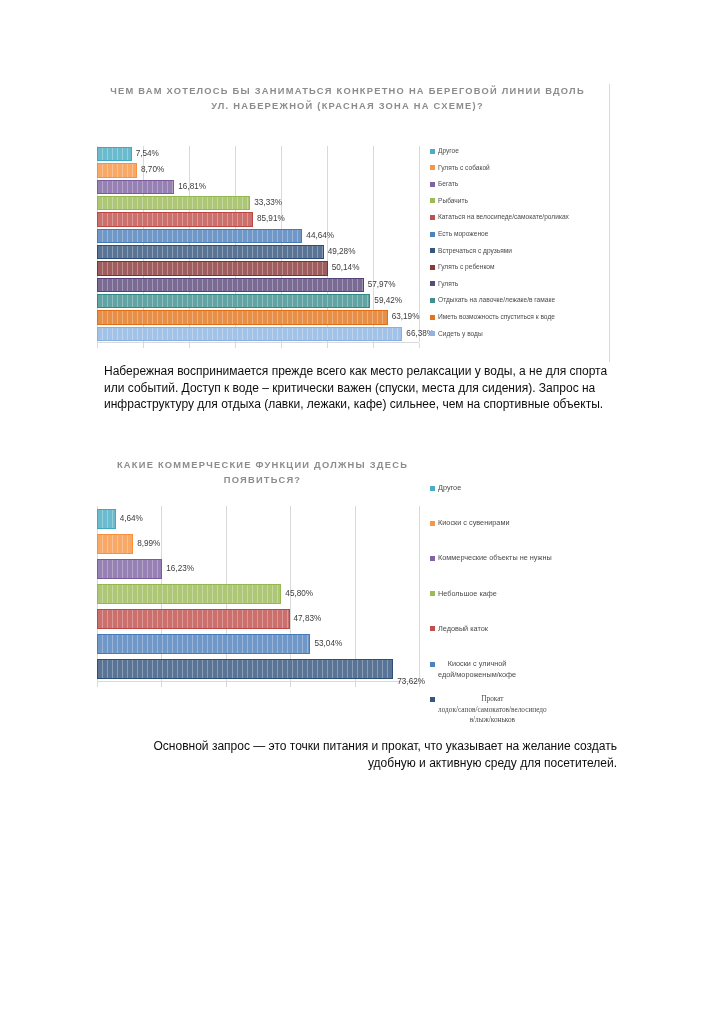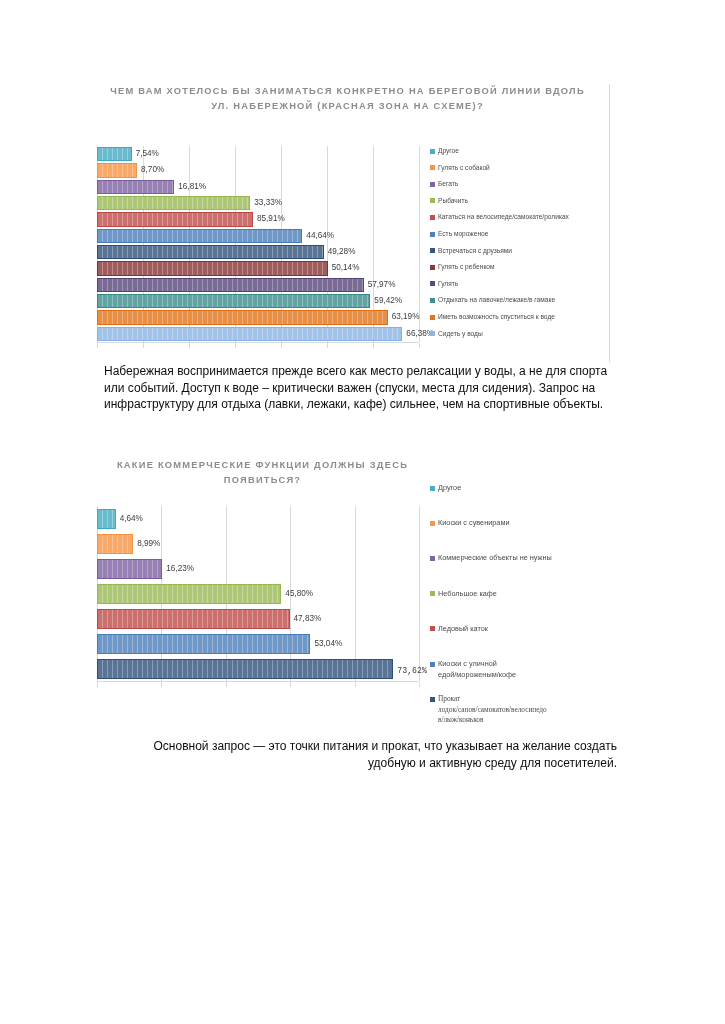--- a/index.html
+++ b/index.html
@@ -114,20 +114,21 @@
     width: 5px;
     height: 5px;
     flex: 0 0 auto;
     margin-top: 2.5px;
   }
   .legend-text {
     font-size: 6.6px;
     color: #4a4a4a;
     line-height: 9.5px;
     white-space: pre-line;
+    text-align: center;
   }
   .legend-2 .legend-text {
     font-size: 7.3px;
     line-height: 10.5px;
   }
 
   
   .para {
     position: absolute;
     font-family: "Liberation Sans", sans-serif;
@@ -305,21 +306,21 @@
         <div class="bar-row" style="top: 102.5px; height: 20px;">
           <div class="bar" style="width: 192.516px; background: repeating-linear-gradient(90deg, rgb(203, 112, 109) 0px, rgb(203, 112, 109) 4px, rgb(218, 154, 152) 4px, rgb(218, 154, 152) 5px); border: 1px solid rgb(189, 71, 68);"></div>
           <div class="bar-label" style="left: 196.516px; top: 6px;">47,83%</div>
         </div>
         <div class="bar-row" style="top: 127.5px; height: 20px;">
           <div class="bar" style="width: 213.486px; background: repeating-linear-gradient(90deg, rgb(111, 152, 201) 0px, rgb(111, 152, 201) 4px, rgb(153, 182, 217) 4px, rgb(153, 182, 217) 5px); border: 1px solid rgb(70, 123, 186);"></div>
           <div class="bar-label" style="left: 217.486px; top: 6px;">53,04%</div>
         </div>
         <div class="bar-row" style="top: 152.5px; height: 20px;">
           <div class="bar" style="width: 296.32px; background: repeating-linear-gradient(90deg, rgb(90, 116, 150) 0px, rgb(90, 116, 150) 4px, rgb(138, 157, 181) 4px, rgb(138, 157, 181) 5px); border: 1px solid rgb(44, 78, 121);"></div>
-          <div class="bar-label" style="left: 300.32px; top: 8px; font-family: Liberation Mono, monospace;">73,62%</div>
+          <div class="bar-label" style="left: 300.32px; top: 19px;">73,62%</div>
         </div>
       </div>
     <div class="legend legend-2" id="chart2-legend" style="left: 345px; top: 25px; width: 185px; height: 230px;">
         <div class="legend-item" style="top: 0px; left: 0px; width: 185px;">
           <span class="legend-swatch" style="background: rgb(74, 172, 197);"></span>
           <span class="legend-text">Другое</span>
         </div>
         <div class="legend-item" style="top: 35.2px; left: 0px; width: 185px;">
           <span class="legend-swatch" style="background: rgb(247, 150, 70);"></span>
           <span class="legend-text">Киоски с сувенирами</span>

